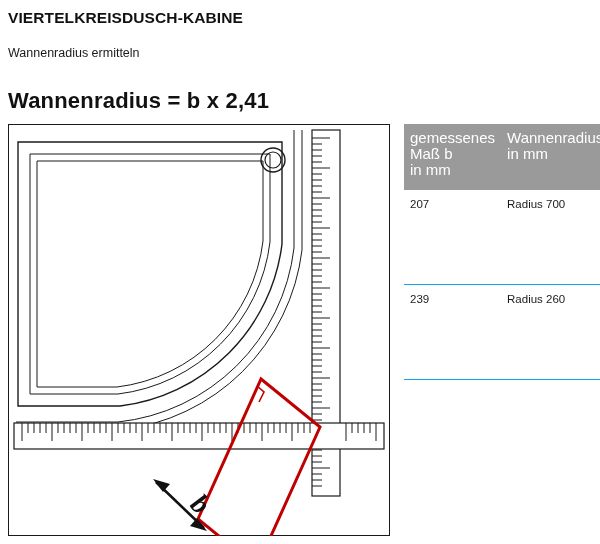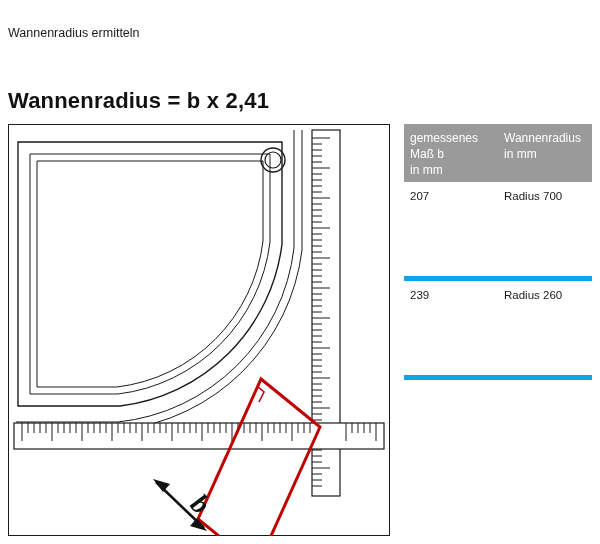--- a/index.html
+++ b/index.html
@@ -71,47 +71,48 @@
   #table table {
     border-collapse: collapse;
     width: 188px;
   }
   #table th {
     background: #9a9a9a;
     color: #ffffff;
     font-weight: normal;
     text-align: left;
     vertical-align: top;
-    padding: 6px 6px 4px 6px;
-    font-size: 12px;
+    padding: 6px 6px 12px 6px;
+    font-size: 15px;
     line-height: 16px;
     width: 50%;
   }
   #table th .unit {
     display: block;
   }
   #table td {
     padding: 8px 6px 6px 6px;
     vertical-align: top;
     font-size: 11.5px;
     color: #1a1a1a;
     height: 80px;
-    border-bottom: 5px solid #0ea5e9;
+    border-bottom: 1px solid #0ea5e9;
   }
   #table tr.last-row td {
     border-bottom: none;
   }
   #table td.sep-none {
     border-bottom: none;
   }
 </style>
 </head>
 <body>
 
 <div id="header">
+  <div id="title">VIERTELKREISDUSCH-KABINE</div>
   <div id="subtitle">Wannenradius ermitteln</div>
 </div>
 
 <div id="formula">Wannenradius = b x 2,41</div>
 
 <div id="drawing">
   <svg width="382" height="412" viewBox="0 0 382 412" xmlns="http://www.w3.org/2000/svg">
 
     <rect x="0.5" y="0.5" width="381" height="411" fill="#ffffff" stroke="#1a1a1a" stroke-width="1"></rect>
 

